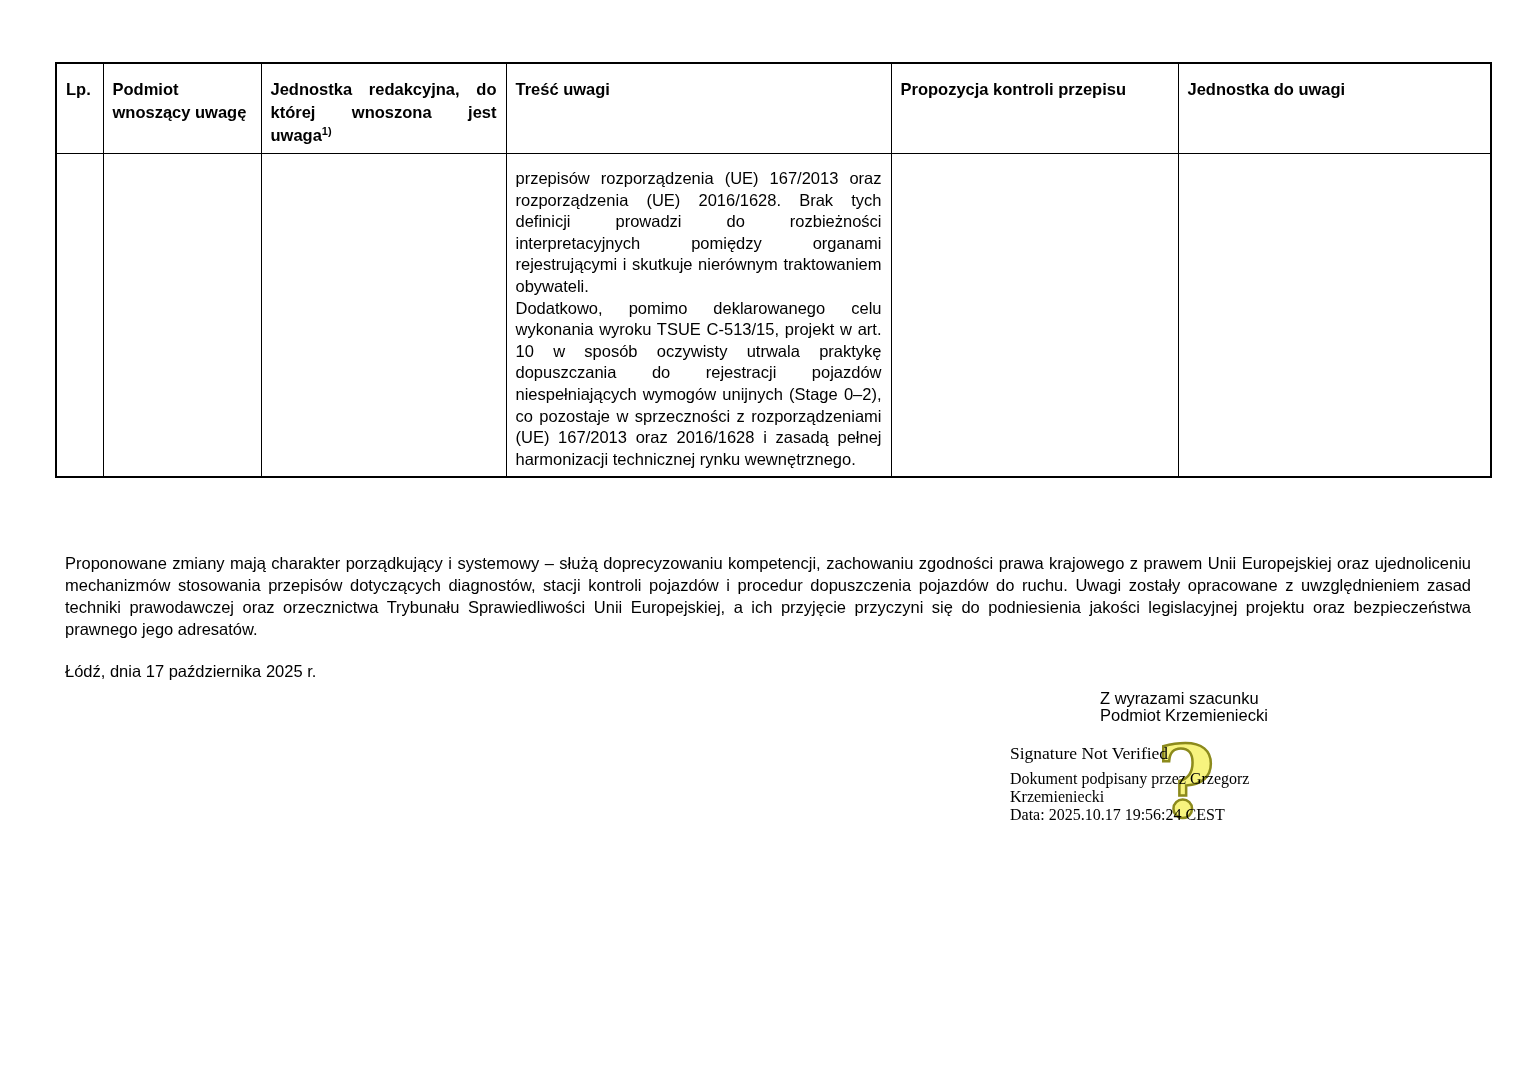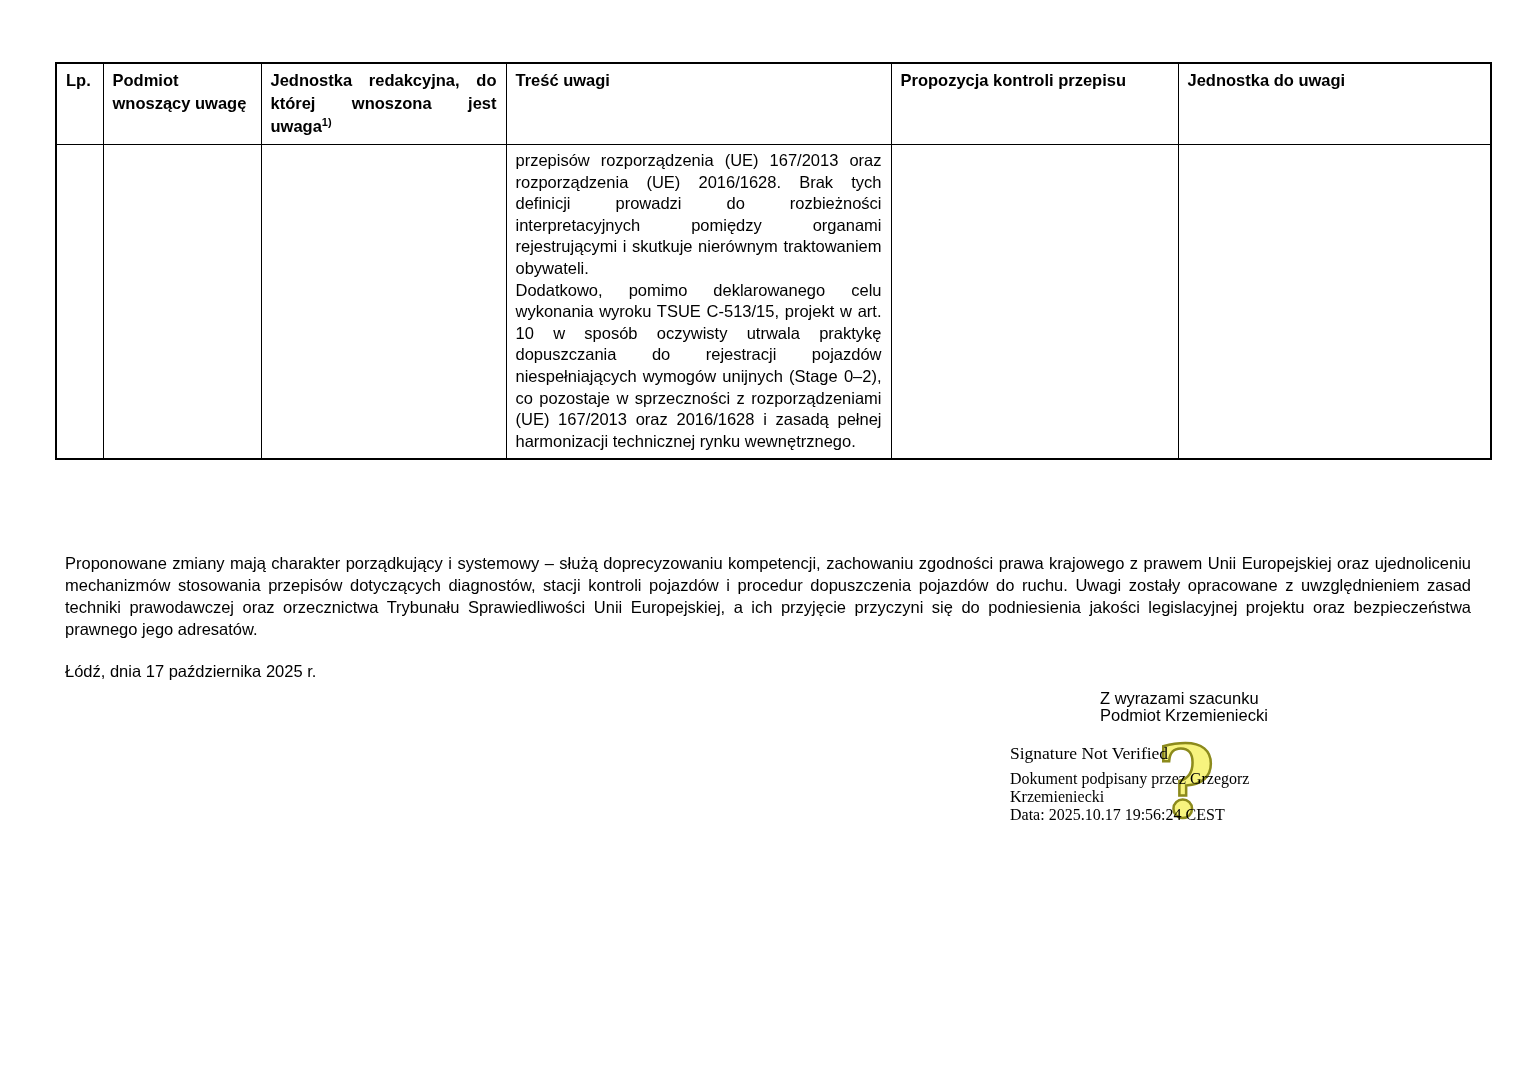--- a/index.html
+++ b/index.html
@@ -14,21 +14,21 @@
   
   table.doc-table {
     position: absolute; left: 55px; top: 62px; width: 1435px;
     border-collapse: collapse; table-layout: fixed;
     border: 2px solid #000;
   }
   .doc-table th, .doc-table td {
     border: 1px solid #000;
     vertical-align: top;
     font-size: 16.5px;
-    padding: 5px 9px 6px 9px;
+    padding: 14px 9px 6px 9px;
   }
   .doc-table th {
     text-align: left; font-weight: bold; line-height: 23px;
   }
   .doc-table th.justify { text-align: justify; margin-left: 28px; }
   .doc-table td.tresc {
     text-align: justify;
     line-height: 21.6px;
   }
   .doc-table td.tresc .cell-par { text-align: justify; }

